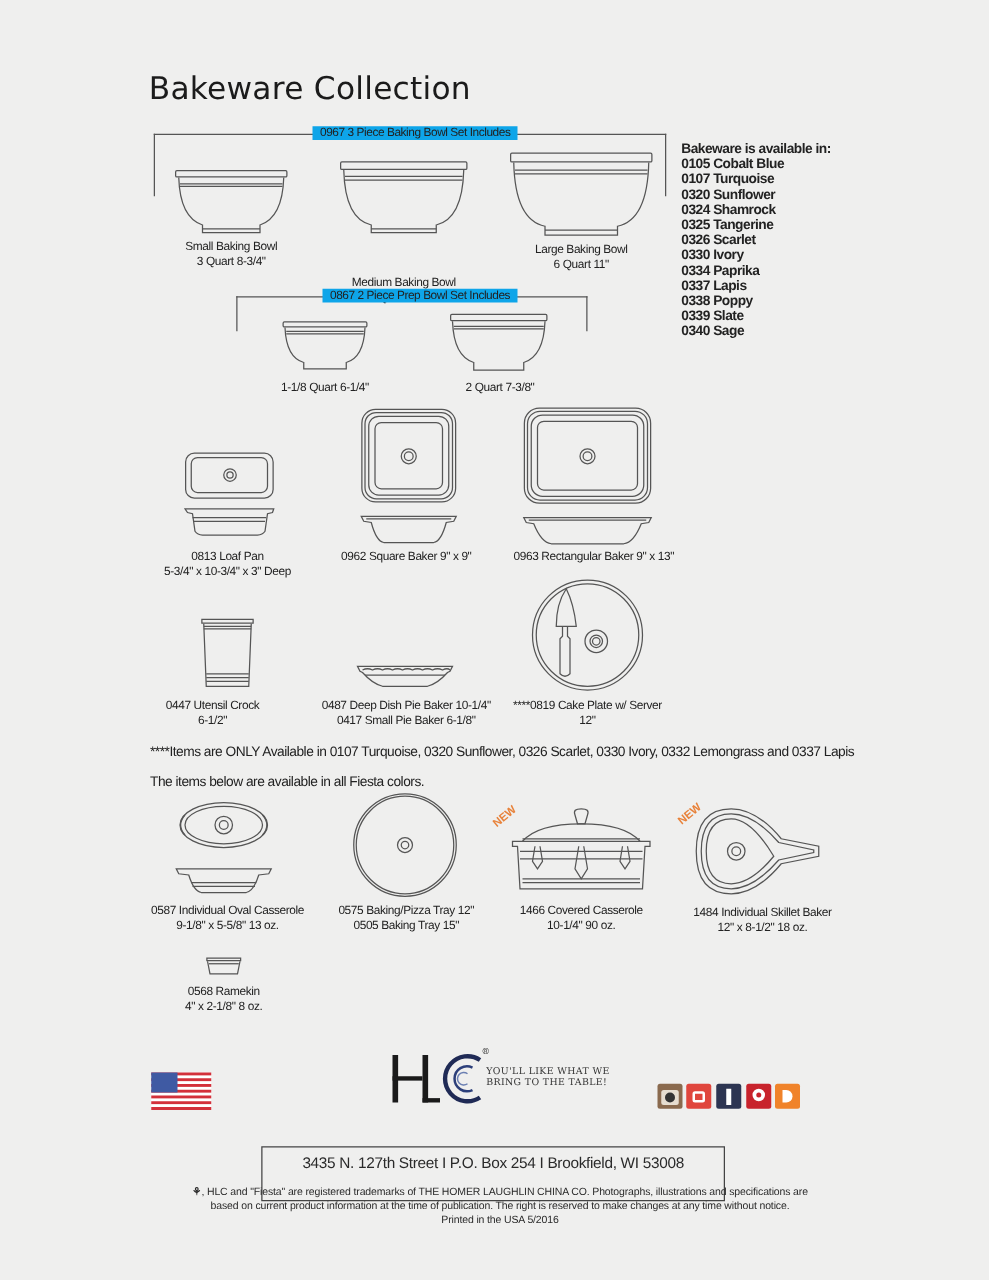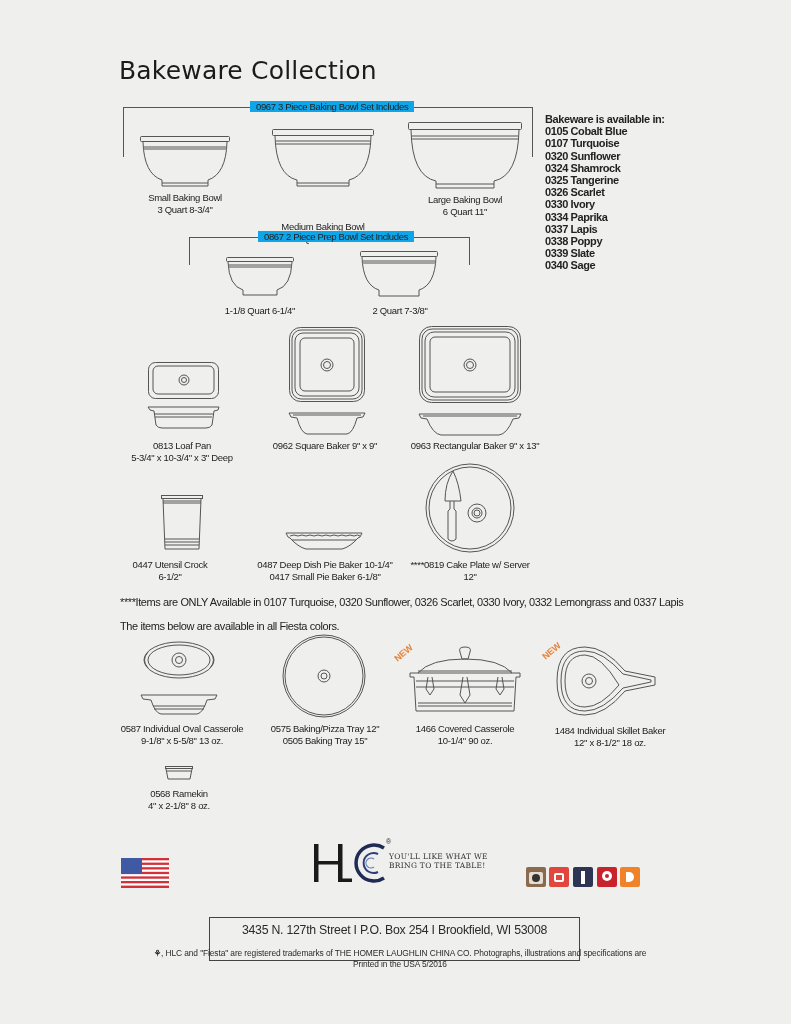--- a/index.html
+++ b/index.html
@@ -298,14 +298,15 @@
 <div class="social" style="left:620px; background:#f0832a;">
   <div style="position:absolute; left:6px; top:5px; width:8px; height:10px; background:#fff; border-radius:0 5px 5px 0;"></div>
 </div>
 
 <div class="address-box">
   <div>3435 N. 127th Street  I  P.O. Box 254  I  Brookfield, WI 53008</div>
 </div>
 
 <div class="legal">
   <div><span style="font-weight:bold;">⚘</span><span>, HLC and "Fiesta" are registered trademarks of THE HOMER LAUGHLIN CHINA CO. Photographs, illustrations and specifications are</span></div>
+  <div>based on current product information at the time of publication. The right is reserved to make changes at any time without notice.</div>
   <div>Printed in the USA  5/2016</div>
 </div>
 
 </body></html>

